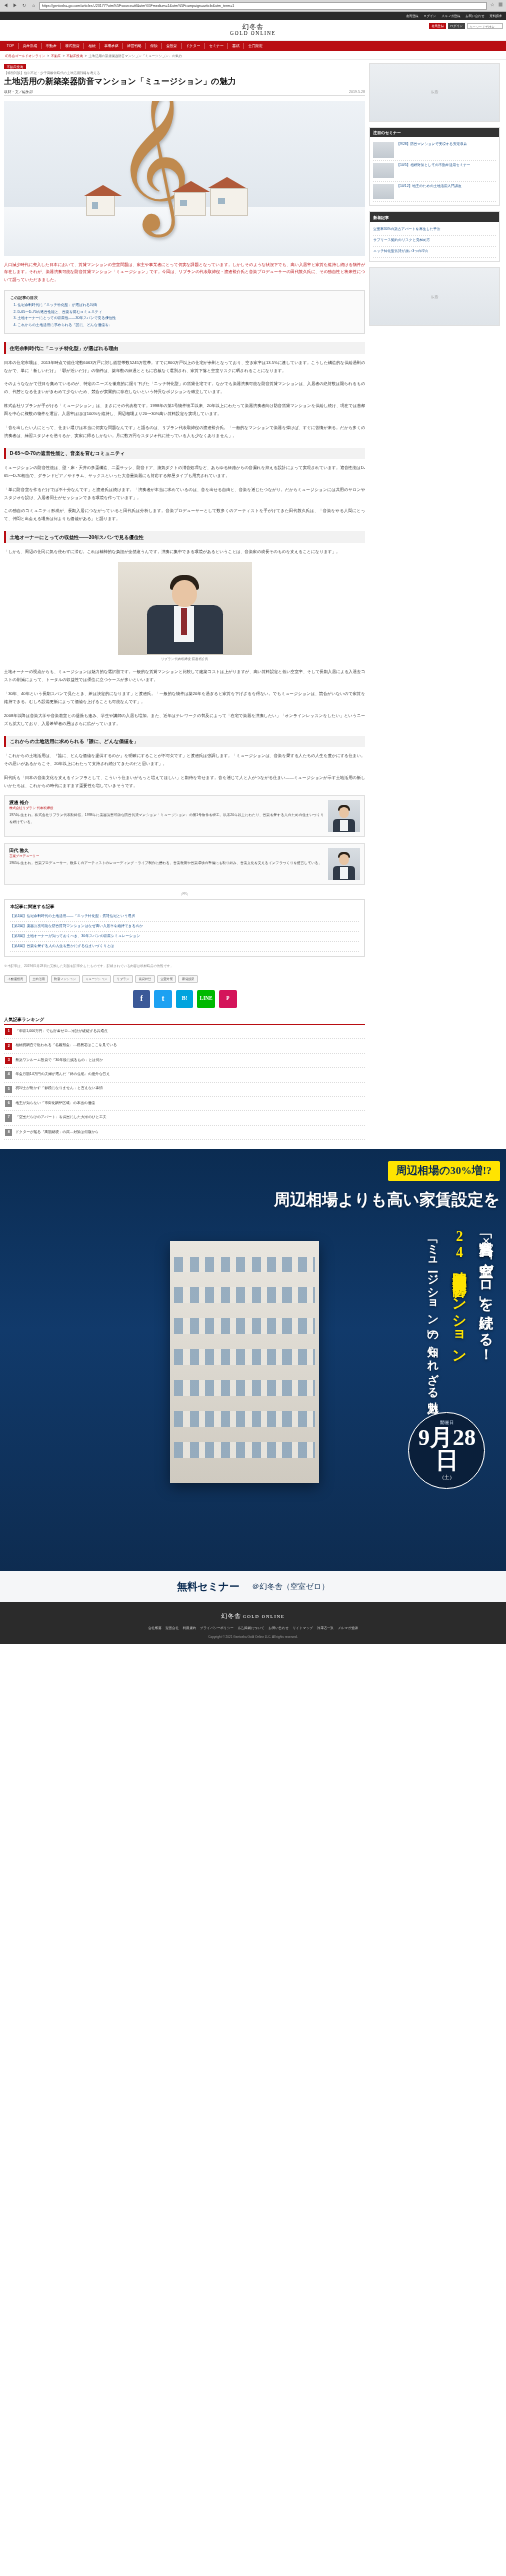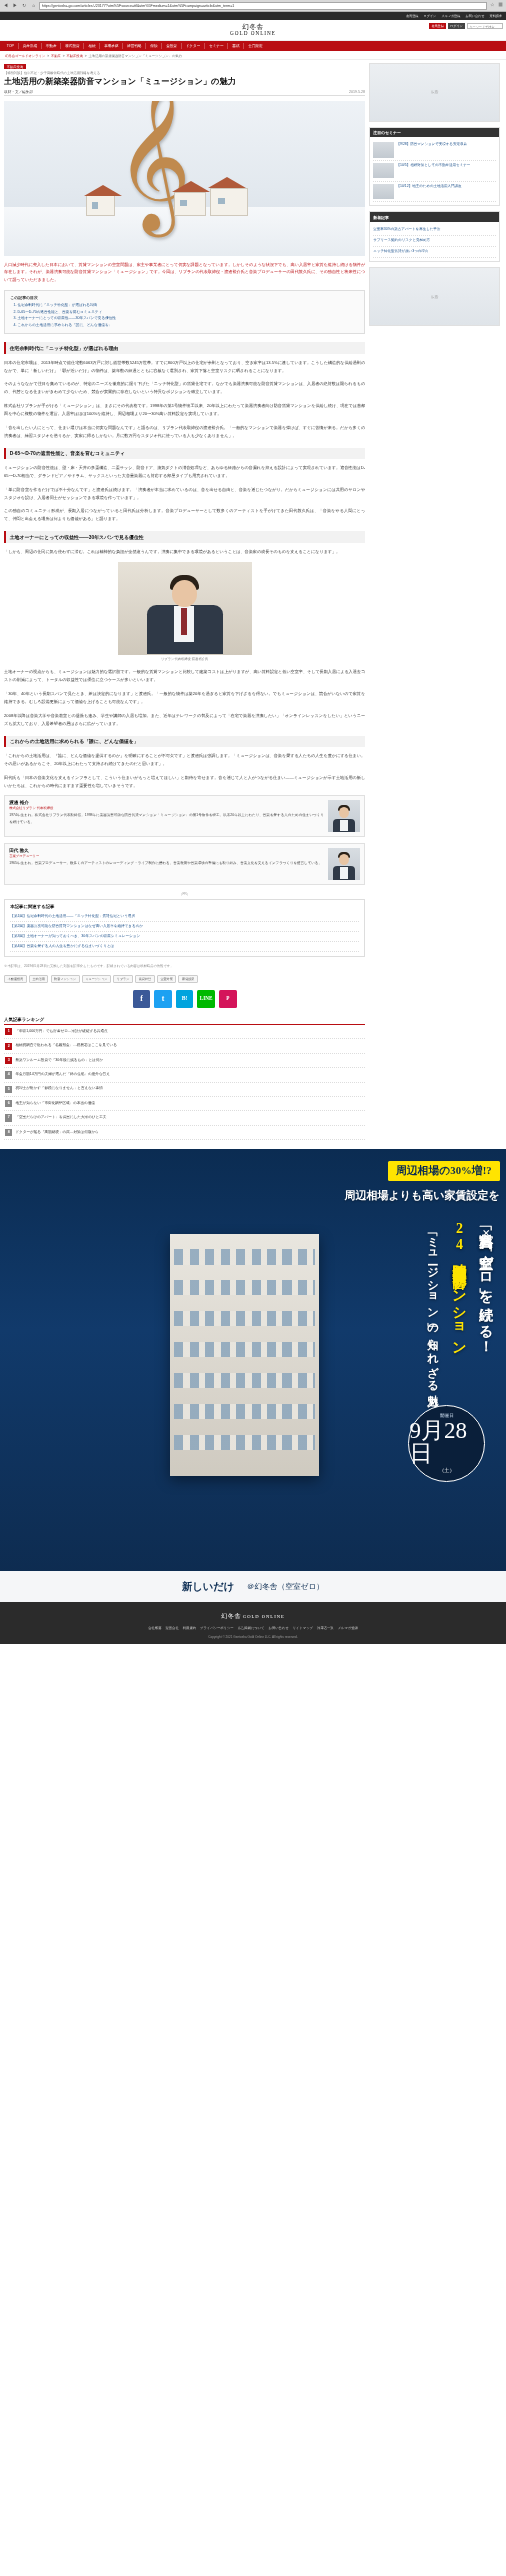--- a/index.html
+++ b/index.html
@@ -264,21 +264,21 @@
   }
   .banner-top {
     text-align:right; padding: 11.3px 6.2px 4.1px;
   }
   .banner-kicker {
     display:inline-block; background:#ffe400; color:#0b2c52;
     font-weight:bold; font-size: 10.8px; padding: 3.1px 8.2px; border-radius: 1.5px;
     font-family:"Liberation Serif", serif;
   }
   .banner-h1 {
-    font-size: 11px; font-weight:bold; line-height:1.45; margin: 7.2px 0 0;
+    font-size: 16px; font-weight:bold; line-height:1.45; margin: 7.2px 0 0;
     font-family:"Liberation Serif", serif; text-shadow: 0 1px 2.1px rgba(0,0,0,.4);
   }
   .banner-mid { position:relative; height: 289px; margin-top: 5.2px; }
   .bldg {
     position:absolute; left: 170px; top: 20.6px; width: 149px; height: 242px;
     background: linear-gradient(#e9e6df, #cfcac0);
     box-shadow: 0 5.2px 13.4px rgba(0,0,0,.45);
   }
   .bldg .floor {
     position:absolute; left:4.1px; right:4.1px; height: 15.5px;
@@ -292,21 +292,21 @@
   }
   .v1 { right: 11.3px; top: 8.2px; font-size: 14px; color:#fff; letter-spacing:1px; }
   .v2 { right: 38px; top: 8.2px; font-size: 14px; color:#ffe400; letter-spacing:1px;}
   .v3 { right: 66px; top: 15.5px; font-size: 11.3px; color:#fff; letter-spacing:1px;}
   .date-circle {
     position:absolute; right: 20.6px; bottom: 20.6px; width: 77px; height:77px;
     border-radius:50%; background:#0a1f3a; border: 1px solid #fff;
     display:flex; flex-direction:column; align-items:center; justify-content:center;
   }
   .date-circle .dl { font-size: 4.6px; color:#cfe0f2; margin-bottom: 1px; }
-  .date-circle .dm { font-size: 23px; font-weight:normal; font-family:"Liberation Serif", serif; line-height:1; }
+  .date-circle .dm { font-size: 23px; font-weight:bold; font-family:"Liberation Serif", serif; line-height:1;text-align:center; }
   .date-circle .dd { font-size: 5.2px; margin-top: 2.1px; }
   .banner-bottom {
     position:absolute; left:0; right:0; bottom:0; height: 31px; background: rgba(255,255,255,.96);
     color:#0b2c52; display:flex; align-items:center; justify-content:center; gap: 12.4px;
     font-family:"Liberation Serif", serif;
   }
   .banner-bottom .free { font-size: 10.3px; font-weight:bold; }
   .banner-bottom .place { font-size: 7.7px; }
   
   .footer {
@@ -641,21 +641,21 @@
     <div class="vtext v1">「高賃料」×「空室ゼロ」を続ける！</div>
     <div class="vtext v2">24時間楽器演奏可能・防音マンション</div>
     <div class="vtext v3">「ミュージション」の知られざる魅力</div>
     <div class="date-circle">
       <div class="dl">開催日</div>
       <div class="dm">9月28日</div>
       <div class="dd">（土）</div>
     </div>
   </div>
   <div class="banner-bottom">
-    <span class="free">新しいだけ</span>
+    <span class="free">無料セミナー</span>
     <span class="place">＠幻冬舎（空室ゼロ）</span>
   </div>
 </div>
 
 <div class="footer">
   <div class="f-logo">
     <span class="ja">幻冬舎</span>
     <span class="en">GOLD ONLINE</span>
   </div>
   <div class="f-links">

